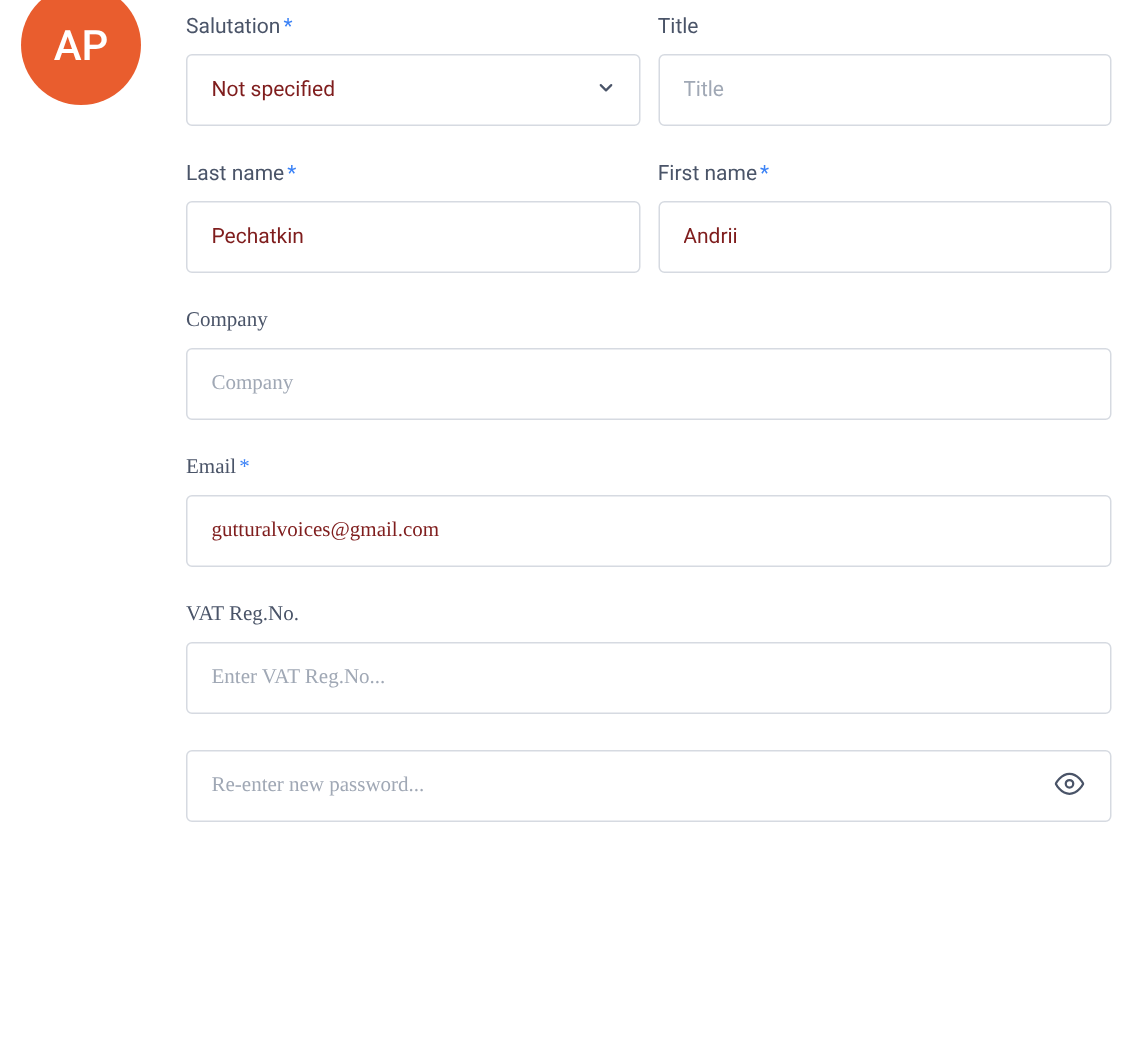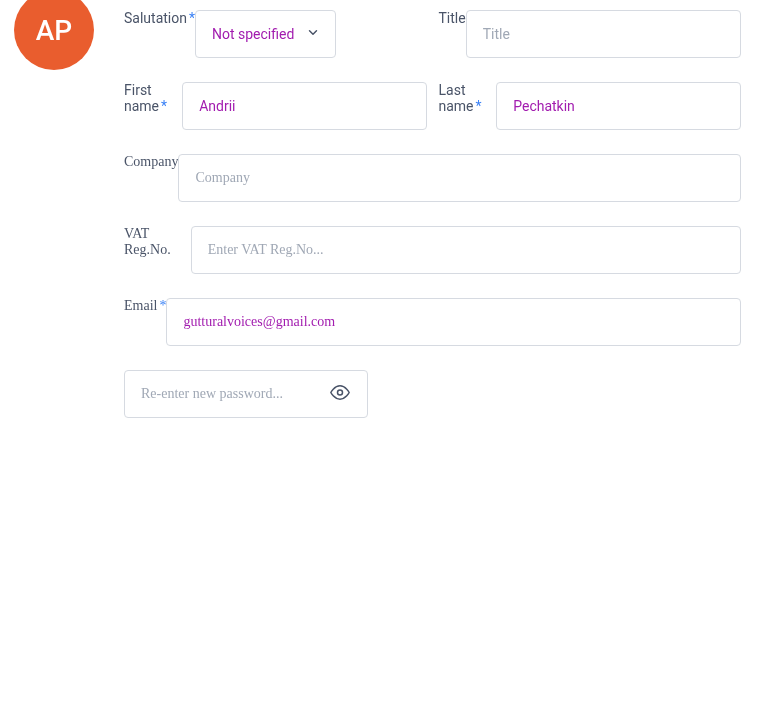--- a/index.html
+++ b/index.html
@@ -38,21 +38,21 @@
       padding-top: 10px;
     }
     .row {
       display: flex;
       gap: 12px;
       margin-bottom: 24px;
     }
     .field {
       flex: 1;
       display: flex;
-      flex-direction: row;
+      flex-direction: column;
     }
     .field.full {
       width: 100%;
       font-family: Liberation Serif, serif;
     }
     .label {
       font-size: 14px;
       color: #4a5468;
       margin-bottom: 10px;
       display: block;
@@ -61,21 +61,21 @@
       color: #3b82f6;
       margin-left: 2px;
     }
     .input, .select {
       width: 100%;
       height: 48px;
       border: 1px solid #d6dae1;
       border-radius: 4px;
       padding: 0 16px;
       font-size: 14px;
-      color: #a21caf;
+      color: #7f1d1d;
       background: #ffffff;
       font-family: inherit;
     }
     .input::placeholder {
       color: #a0a8b5;
     }
     .select-wrapper {
       position: relative;
     }
     .select {
@@ -141,53 +141,53 @@
 
       <div class="field">
         <label class="label">Title</label>
         <input type="text" class="input" placeholder="Title" style="">
       </div>
     </div>
 
     <div class="row">
       <div class="field">
         <label class="label">
+          <span>Last name</span><span class="required">*</span>
+        </label>
+        <input type="text" class="input" value="Pechatkin" style="">
+      </div>
+
+      <div class="field">
+        <label class="label">
           <span>First name</span><span class="required">*</span>
         </label>
         <input type="text" class="input" value="Andrii" style="">
-      </div>
-
-      <div class="field">
-        <label class="label">
-          <span>Last name</span><span class="required">*</span>
-        </label>
-        <input type="text" class="input" value="Pechatkin" style="">
       </div>
     </div>
 
     <div class="row">
       <div class="field full">
         <label class="label">Company</label>
         <input type="text" class="input" placeholder="Company" style="">
       </div>
     </div>
 
     <div class="row">
       <div class="field full">
+        <label class="label">
+          <span>Email</span><span class="required">*</span>
+        </label>
+        <input type="text" class="input" value="gutturalvoices@gmail.com" style="">
+      </div>
+    </div>
+
+    <div class="row">
+      <div class="field full">
         <label class="label">VAT Reg.No.</label>
         <input type="text" class="input" placeholder="Enter VAT Reg.No..." style="">
-      </div>
-    </div>
-
-    <div class="row">
-      <div class="field full">
-        <label class="label">
-          <span>Email</span><span class="required">*</span>
-        </label>
-        <input type="text" class="input" value="gutturalvoices@gmail.com" style="">
       </div>
     </div>
 
 
     <div class="row">
       <div class="field full">
         <div class="password-wrapper">
           <input type="password" class="input" placeholder="Re-enter new password..." style="">
           <button class="eye-btn" type="button">
             <span>

